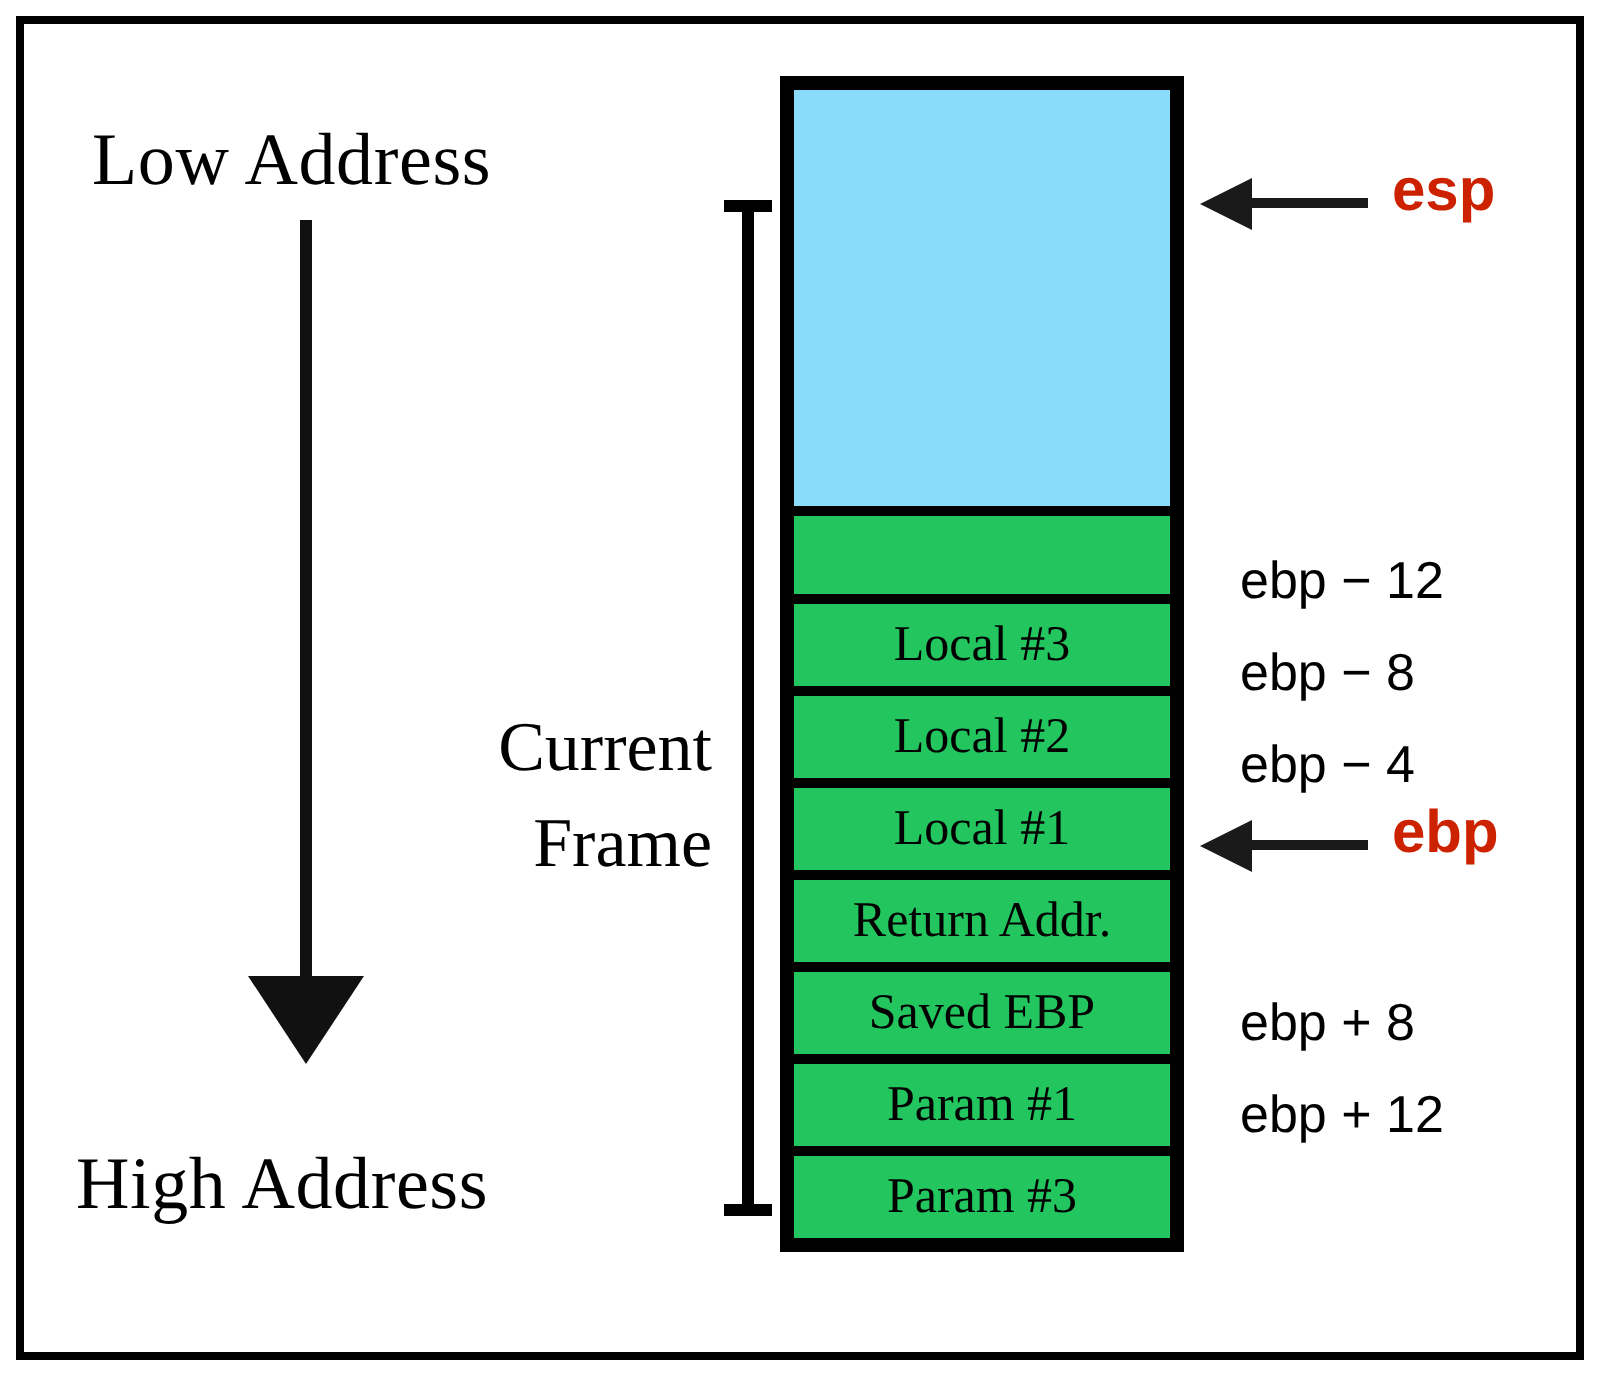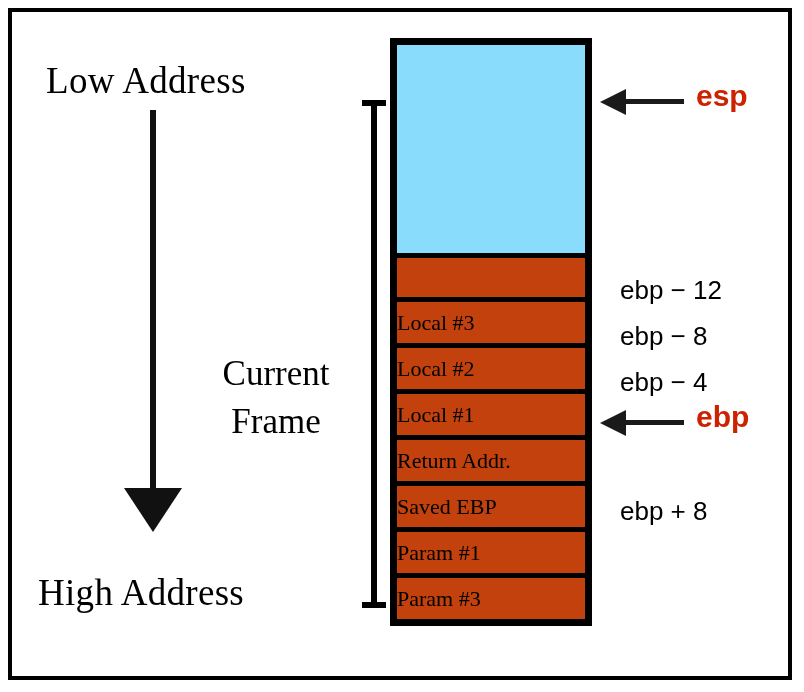--- a/index.html
+++ b/index.html
@@ -91,21 +91,21 @@
     background: #000000;
   }
   .frame-bracket .cap-top { top: 0; }
   .frame-bracket .cap-bottom { bottom: 0; }
 
   .frame-label {
     position: absolute;
     left: 196px;
     top: 350px;
     width: 160px;
-    text-align: center;
+    text-align: right;
     font-family: "Liberation Serif", serif;
     font-size: 35px;
     line-height: 48px;
     color: #000000;
   }
 
   
   .stack-box {
     position: absolute;
     left: 390px;
@@ -118,27 +118,28 @@
   }
   .stack-cells {
     position: absolute;
     left: 0;
     right: 0;
     bottom: 0;
   }
   .cell {
     position: relative;
     height: 41px;
-    background: #c2410c;
+    background: #22c55e;
     border-top: 5px solid #000000;
     box-sizing: content-box;
     display: flex;
     align-items: center;
-    font-family: "Liberation Serif", serif;
-    font-size: 22px;
+    justify-content: center;
+    font-family: "Liberation Serif", serif;
+    font-size: 25px;
     color: #000000;
     white-space: nowrap;
   }
   .cell.spacer { height: 39px; }
 
   
   .ptr {
     position: absolute;
     height: 30px;
   }
@@ -259,14 +260,15 @@
   <div class="ptr" id="ptr-ebp">
     <div class="p-head"></div>
     <div class="p-shaft"></div>
     <div class="p-text">ebp</div>
   </div>
 
   <div class="offset" style="top:275px">ebp − 12</div>
   <div class="offset" style="top:321px">ebp − 8</div>
   <div class="offset" style="top:367px">ebp − 4</div>
   <div class="offset" style="top:496px">ebp + 8</div>
+  <div class="offset" style="top:542px">ebp + 12</div>
 
 </div>
 
 </body></html>

